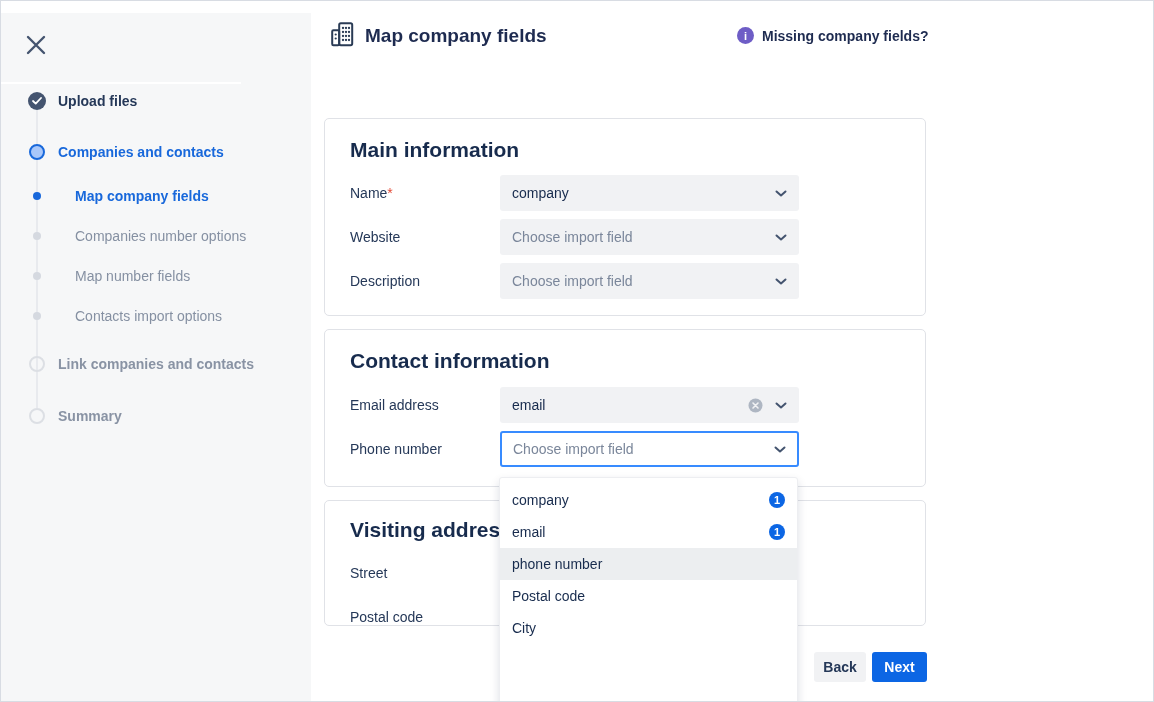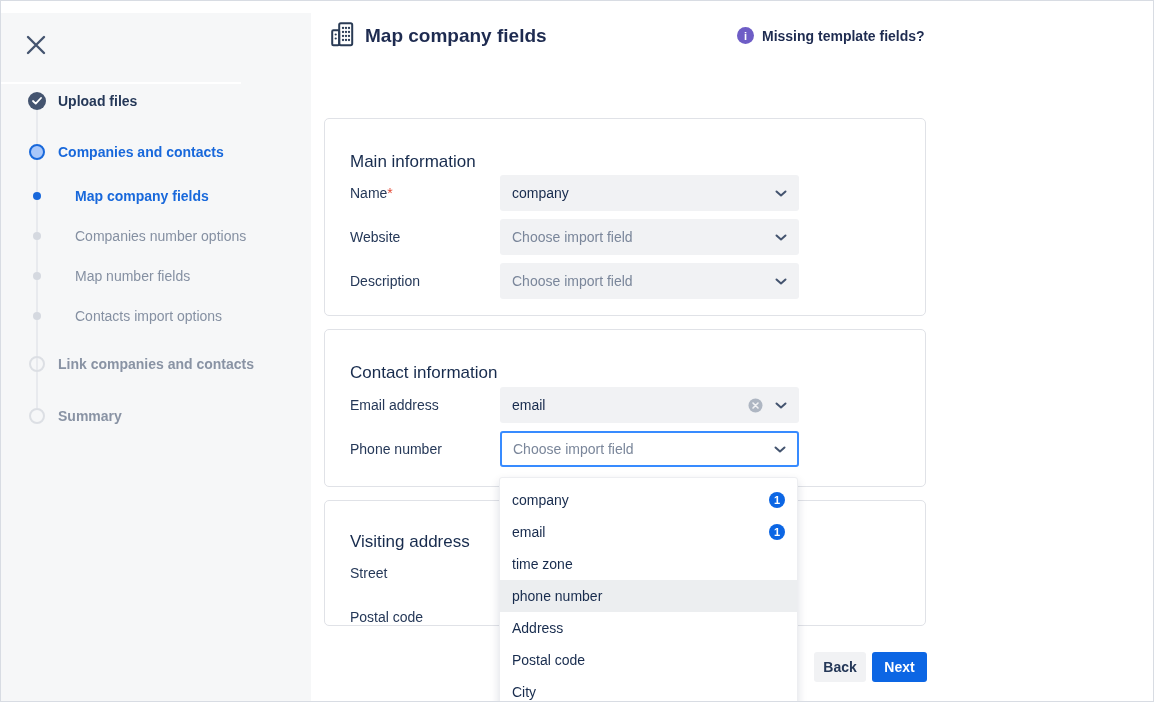--- a/index.html
+++ b/index.html
@@ -40,21 +40,21 @@
 
   .hdr-icon { position:absolute; left:20px; top:21px; }
   .page-title { position:absolute; left:54px; top:24px; font-size:19px; font-weight:700; color:#1e2b50; }
   .help { position:absolute; left:426px; top:26px; display:flex; align-items:center; gap:8px; cursor:pointer; }
   .info-badge { width:17px; height:17px; border-radius:50%; background:#6e5dc6; color:#fff; font-size:11px; font-weight:700; display:flex; align-items:center; justify-content:center; font-style:normal; }
   .help-text { font-weight:600; color:#1e2b50; font-size:14px; }
 
   .page-desc { position:absolute; left:14px; top:64px; width:592px; line-height:21px; color:#1e2b50; }
 
   .card { position:absolute; left:13px; width:602px; background:#fff; border:1px solid #e0e2e7; border-radius:5px; }
-  .card-title { position:absolute; left:25px; font-size:17px; font-weight:400; color:#172B4D;margin-top:14px; }
+  .card-title { position:absolute; left:25px; font-size:21px; font-weight:700; color:#172B4D; }
   .row-label { position:absolute; left:25px; height:36px; line-height:36px; color:#253858; }
   .req { color:#e34935; }
 
   .field {
     position:absolute; left:175px; width:299px; height:36px;
     background:#f1f2f4; border-radius:3px; display:flex; align-items:center;
     padding:0 12px; cursor:pointer;
   }
   .field .val { flex:1; color:#172B4D; }
   .field .ph  { flex:1; color:#7a869a; }
@@ -159,21 +159,21 @@
             <circle cx="18" cy="18" r="1.15"></circle>
           <circle cx="4.7" cy="12.5" r="1.1"></circle>
             <circle cx="4.7" cy="16.5" r="1.1"></circle>
         </g>
       </svg>
     </span>
     <h1 class="page-title">Map company fields</h1>
 
     <div class="help">
       <span class="info-badge">i</span>
-      <span class="help-text">Missing template fields?</span>
+      <span class="help-text">Missing company fields?</span>
     </div>
 
 
     <div class="card" style="top:117px; height:198px;">
       <div class="card-title" style="top:19px;">Main information</div>
 
       <div class="row-label" style="top:56px;"><span>Name</span><span class="req">*</span></div>
       <div class="field" style="top:56px;">
         <span class="val">company</span>
         <span class="chev">
@@ -242,28 +242,22 @@
 
     <div class="dropdown">
       <div class="opt">
         <span class="opt-label">company</span>
         <span class="count-badge">1</span>
       </div>
       <div class="opt">
         <span class="opt-label">email</span>
         <span class="count-badge">1</span>
       </div>
-      <div class="opt">
-        <span class="opt-label">time zone</span>
-      </div>
       <div class="opt highlighted">
         <span class="opt-label">phone number</span>
-      </div>
-      <div class="opt">
-        <span class="opt-label">Address</span>
       </div>
       <div class="opt">
         <span class="opt-label">Postal code</span>
       </div>
       <div class="opt">
         <span class="opt-label">City</span>
       </div>
     </div>
 
     <button class="btn btn-back">Back</button>

